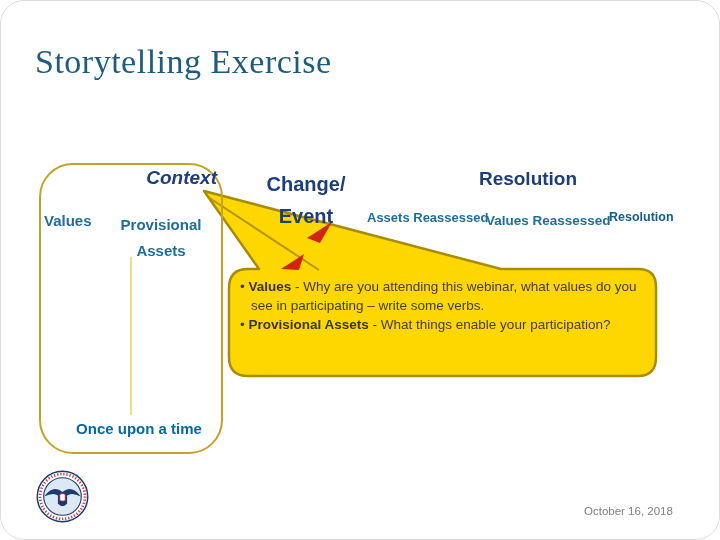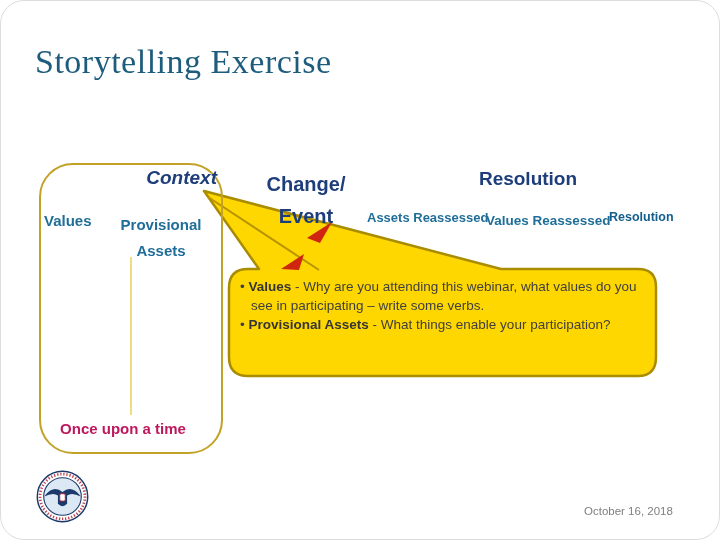--- a/index.html
+++ b/index.html
@@ -30,21 +30,21 @@
   .hdr{font-weight:bold;color:var(--header-navy,#1E3D7B);z-index:3;}
   #context-header{left:32px;top:166px;width:184px;text-align:right;font-size:19px;font-style:italic;}
   #change-header{left:250px;top:167px;width:110px;text-align:center;font-size:20px;line-height:32px;}
   #resolution-header{left:468px;top:167px;width:118px;text-align:center;font-size:19px;}
   .sub{font-weight:bold;color:var(--teal,#1F6E99);z-index:3;}
   #values-label{left:43px;top:211px;font-size:15px;}
   #provisional-label{left:101px;top:211px;width:118px;text-align:center;font-size:15px;line-height:26px;}
   #assets-reassessed{left:366px;top:209px;font-size:13px;}
   #values-reassessed{left:485px;top:212px;font-size:13.5px;}
   #resolution-sub{left:608px;top:209px;font-size:12.5px;color:var(--teal-dark,#135E8C);}
-  #once-label{left:42px;top:419px;width:160px;text-align:center;font-size:15px;font-weight:600;color:#be185d;z-index:3;}
+  #once-label{left:58px;top:419px;width:160px;text-align:center;font-size:15px;font-weight:600;color:#0369a1;z-index:3;}
   
   #callout-text{
     left:239px;top:276px;width:404px;z-index:4;
     font-size:13.5px;line-height:19px;color:var(--text-dark,#3F3F3F);
   }
   .bullet{text-indent:-11px;padding-left:11px;}
   .bullet b{color:#353535;}
   #begin-writing{
     font-weight:bold;font-style:italic;text-decoration:underline;
     font-size:14.5px;color:var(--emphasis-color,#323244);margin-top:1px;

